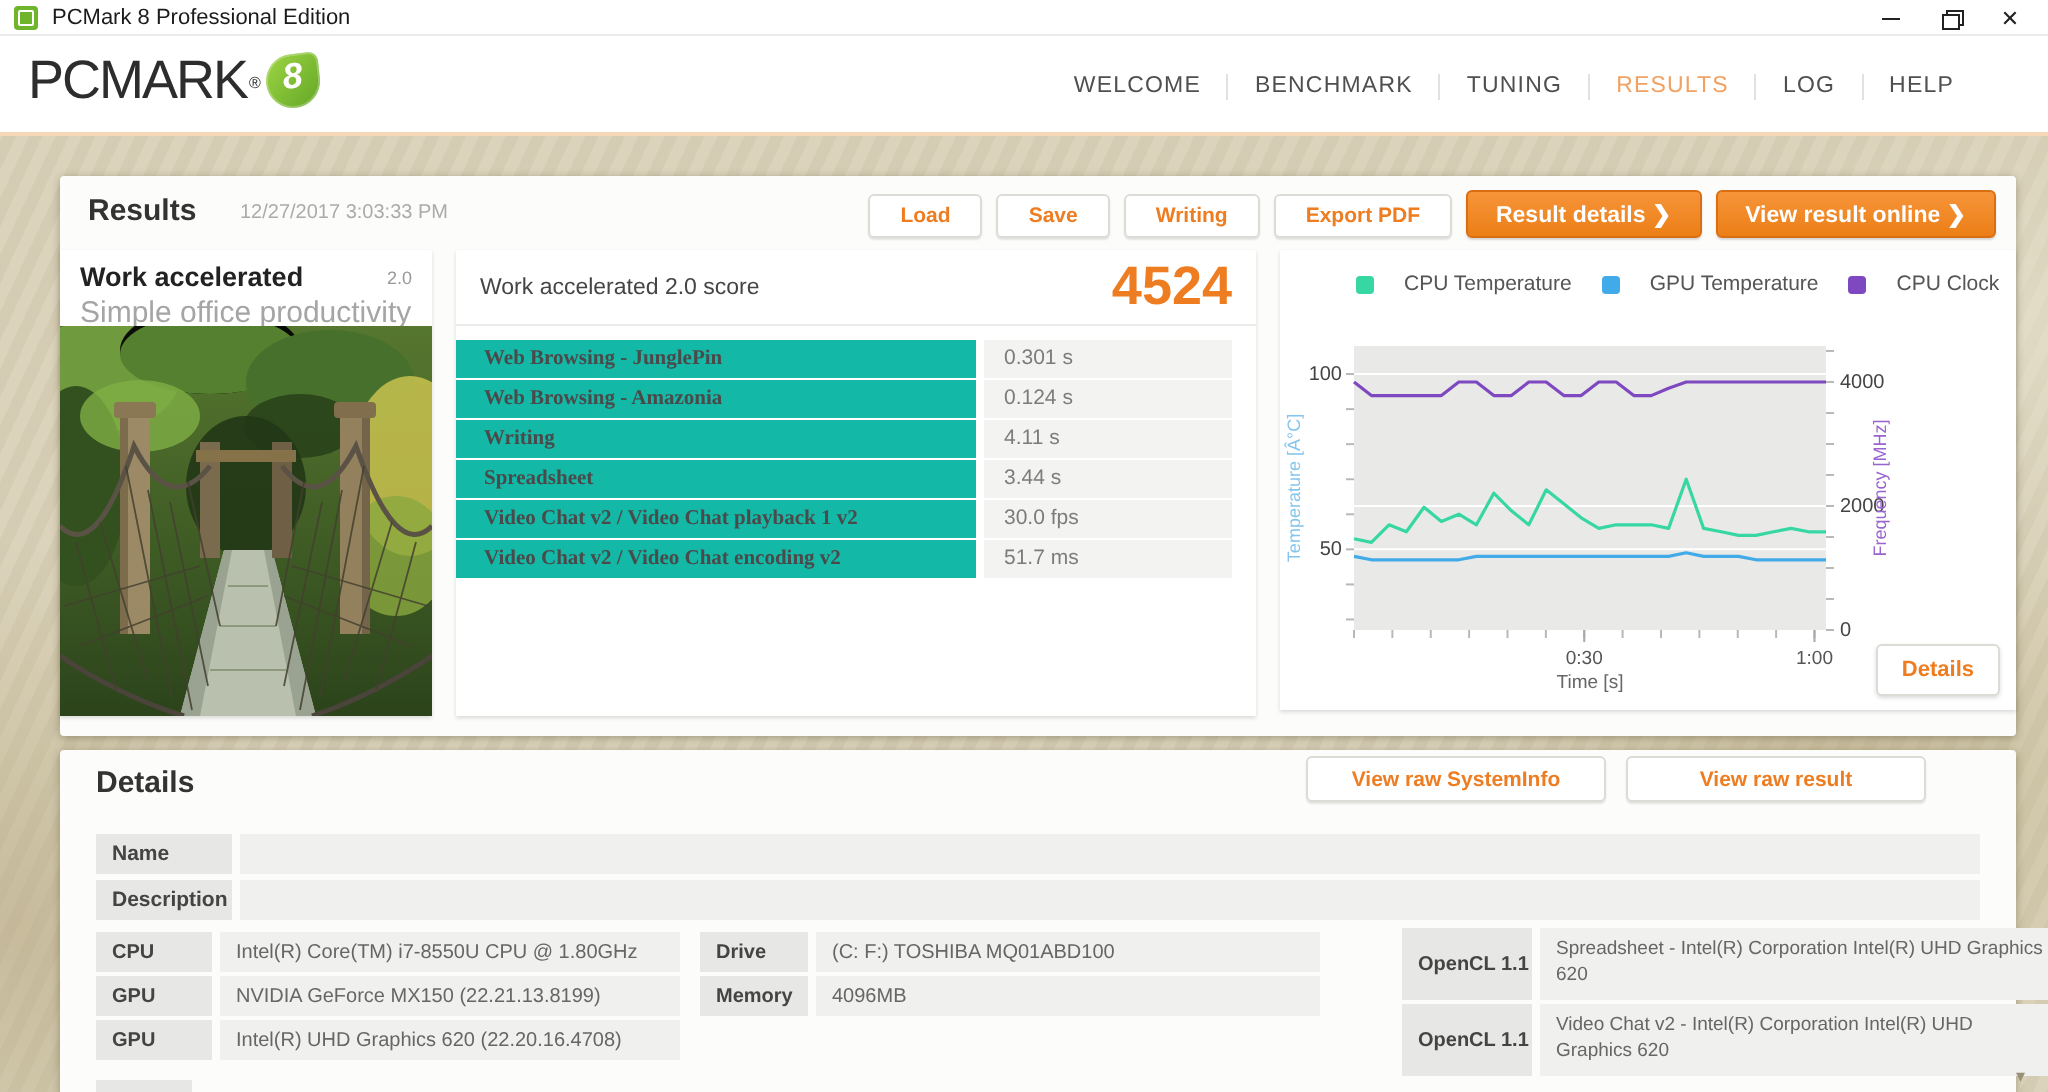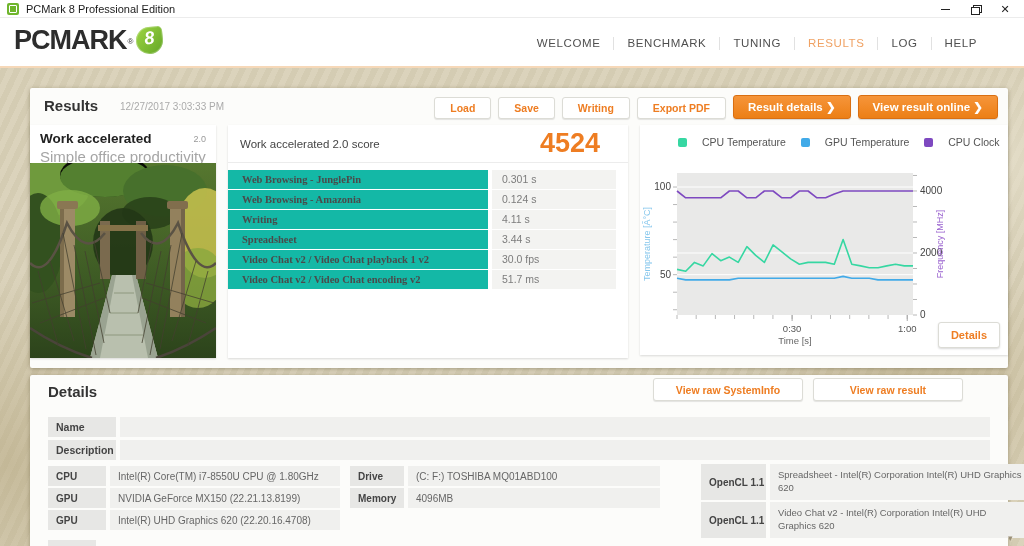--- a/index.html
+++ b/index.html
@@ -22,21 +22,21 @@
   .titlebar-text { position:absolute; left:26px; top:0; line-height:18px; font-size:11px; color:#1b1b1b; }
   .win-controls { position:absolute; right:4px; top:0; height:18px; display:flex; }
   .win-btn { width:30px; height:18px; display:flex; align-items:center; justify-content:center; color:#222; font-size:11px; cursor:default; }
   .min-glyph { display:inline-block; width:9px; height:1px; background:#222; }
   .restore-glyph { position:relative; display:inline-block; width:9px; height:8px; }
   .restore-glyph::before { content:""; position:absolute; left:2px; top:0; width:7px; height:6px; border:1px solid #222; }
   .restore-glyph::after { content:""; position:absolute; left:0; top:2px; width:7px; height:6px; border:1px solid #222; background:#fff; }
   
   .header { position:absolute; left:0; top:18px; width:1024px; height:50px; background:#fff; border-bottom:2px solid #f6d8b8; }
   .logo { position:absolute; left:14px; top:7px; display:flex; align-items:center; }
-  .logo-text { font-size:27px; font-weight:bold; letter-spacing:-1px; color:#2d2d2d; }
+  .logo-text { font-size:27px; font-weight:normal; letter-spacing:-1px; color:#2d2d2d; }
   .logo-reg { font-size:8px; color:#2d2d2d; vertical-align:top; margin:2px 1px 0 1px; }
   .logo-leaf { display:inline-block; width:27px; height:27px; margin-left:2px; background:linear-gradient(135deg,#9ed544,#63a626); border-radius:52% 18% 52% 52%; transform:rotate(-6deg); position:relative; box-shadow:inset 0 0 0 1px rgba(255,255,255,.25); }
   .logo-leaf span { position:absolute; left:0; top:1px; width:100%; text-align:center; color:#fff; font-weight:bold; font-style:italic; font-size:18px; }
   .nav { position:absolute; right:34px; top:0; height:50px; display:flex; align-items:center; }
   .nav-item { padding:0 13px; font-size:11.5px; letter-spacing:.6px; color:#4f4f4f; cursor:pointer; }
   .nav-item.active { color:#f0a264; }
   .nav-sep { width:1px; height:13px; background:#e1e1e1; }
   
   .card { position:absolute; background:#fcfcfa; border-radius:2px; box-shadow:0 1px 4px rgba(60,50,20,.35); }
   .results-card { left:30px; top:88px; width:978px; height:280px; }
@@ -51,21 +51,21 @@
   
   .image-panel { left:0; top:37px; width:186px; height:233px; }
   .test-name { position:absolute; left:10px; top:6px; font-size:13.5px; font-weight:bold; color:#222; }
   .test-version { position:absolute; right:10px; top:9px; font-size:9px; color:#999; }
   .test-subtitle { position:absolute; left:10px; top:23px; font-size:15px; color:#a5a5a5; }
   .photo { position:absolute; left:0; top:38px; width:186px; height:195px; }
   
   .score-panel { left:198px; top:37px; width:400px; height:233px; }
   .score-header { position:absolute; left:0; top:0; width:100%; height:38px; border-bottom:1px solid #ececec; }
   .score-title { position:absolute; left:12px; top:0; line-height:38px; font-size:11.5px; color:#454545; }
-  .score-value { position:absolute; right:28px; top:3px; font-size:27px; font-weight:bold; color:#ee7d22; }
+  .score-value { position:absolute; right:12px; top:3px; font-size:27px; font-weight:bold; color:#ee7d22; }
   .score-rows { position:absolute; left:0; top:45px; width:388px; }
   .s-row { display:flex; height:19px; margin-bottom:1px; }
   .s-row .lbl { width:260px; background:#14b8a6; font-size:10.5px; font-weight:bold; color:#4a4a4a; line-height:19px; padding-left:14px; margin-right:4px;font-family:Liberation Serif, serif; }
   .s-row .val { width:124px; background:#f3f3f1; font-size:10.5px; color:#7c7c7c; line-height:19px; padding-left:10px; }
   
   .chart-panel { left:610px; top:37px; width:368px; height:230px; }
   .legend { position:absolute; left:38px; top:11px; display:flex; gap:15px; }
   .legend-item { display:flex; align-items:center; gap:15px; font-size:10.5px; color:#555; }
   .legend-swatch { width:9px; height:9px; border-radius:2px; }
   .chart-svg { position:absolute; left:0; top:33px; }

